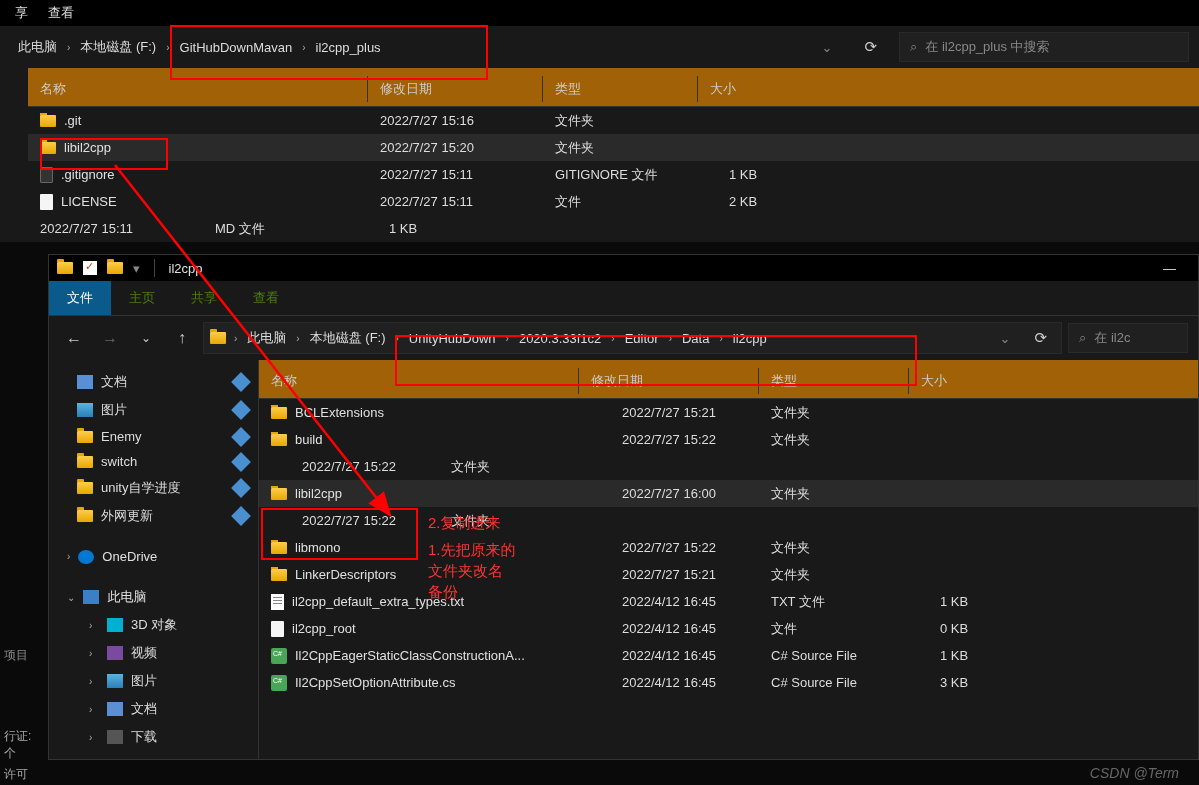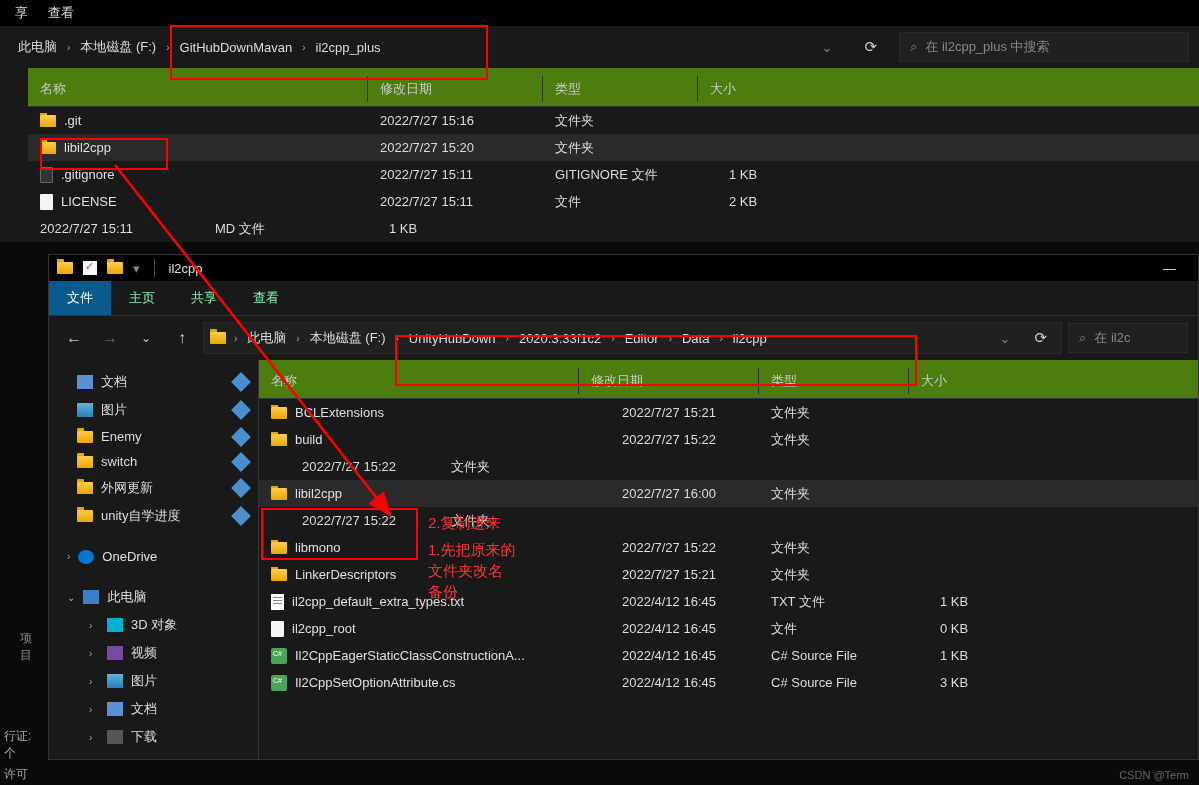--- a/index.html
+++ b/index.html
@@ -15,21 +15,21 @@
   }
   .window { background: #191919; }
   .menubar { display: flex; gap: 20px; padding: 4px 15px; background: #000; color: #ddd;}
   .menubar span { font-size: 13px; }
   .addr-row { display: flex; align-items: center; background: #191919; padding: 6px 10px; gap: 8px;}
   .crumbs { display: flex; align-items: center; flex: 1; }
   .crumb { padding: 6px 8px; color: #ddd; white-space: nowrap; }
   .sep { color: #888; font-size: 11px; padding: 0 2px;}
   .search { width: 290px; background: #202020; border:1px solid #2a2a2a; display:flex; align-items:center; padding: 5px 10px; color:#888; gap:8px;}
   .search2 { width: 120px; }
-  .columns { display:flex; padding: 8px 0 4px 0; border-bottom:1px solid #333; background:#4d7c0f;}
+  .columns { display:flex; padding: 8px 0 4px 0; border-bottom:1px solid #333; background:#a16207;}
   .col { color:#ccc; padding: 4px 12px; border-right:1px solid #333; }
   .col-name { width: 340px;}
   .col-name2 { width: 320px;}
   .col-date { width: 175px;}
   .col-date2 { width: 180px;}
   .col-type { width: 155px;}
   .col-type2 { width: 150px;}
   .col-size { width: 90px; text-align:left; border-right:none;}
   .files { background:#191919;}
   .row { display:flex; align-items:center; height:27px; }
@@ -55,21 +55,21 @@
     position: relative;
     background:#191919;
     margin-top: 12px;
     margin-left: 48px;
     width: 1151px;
     border: 1px solid #333;
   }
   .title2 { display:flex; align-items:center; background:#000; padding:4px 8px; gap:10px;}
   .chk { width:14px;height:14px;background:#fff;display:inline-block;}
   .tabs { display:flex; background:#191919; border-bottom:1px solid #333;}
-  .tab { padding:8px 18px; color:#86efac;}
+  .tab { padding:8px 18px; color:#4d7c0f;}
   .tab.active { background:#0a5a8c; color:#fff;}
   .addr2 { display:flex; align-items:center; padding:6px 10px; gap:6px; background:#191919;}
   .arrow { width:30px; text-align:center; color:#ccc; font-size:16px;}
   .body2 { display:flex;}
   .sidebar { width: 210px; background:#191919; border-right:1px solid #333; padding:8px 0;}
   .side-item { display:flex; align-items:center; gap:8px; padding:5px 10px 5px 28px; color:#ddd;}
   .side-group { padding:5px 10px 5px 18px; display:flex; align-items:center; gap:8px;}
   .icon-sm { width:16px; height:14px; display:inline-block; flex-shrink:0;}
   .pic-ic { background:linear-gradient(#5bb3e0,#2a7fb8);}
   .doc-ic { background:#5a8fd6;}
@@ -77,21 +77,21 @@
   .od-ic { background:#0078d4; border-radius:50%;}
   .dl-ic { background:#555;}
   .content2 { flex:1; background:#191919;}
   
   
   .redbox { position:absolute; border:2px solid #ff0000; pointer-events:none; z-index:50;}
   .redtext { position:absolute; color:#ff3333; font-size:15px; z-index:50; line-height:1.4;}
   .arrow-svg { position:absolute; z-index:49; pointer-events:none;}
   
   .leftcut { position:absolute; left:0; bottom:0; width:45px; color:#888; font-size:12px;}
-  .watermark { position:absolute; right:10px; bottom:4px; color:#666; font-size:11px;}
+  .watermark { position:absolute; right:20px; bottom:4px; color:#666; font-size:14px;font-style:italic;}
   .chev { font-size:10px; color:#aaa;}
   .refresh { font-size:15px; color:#ccc; padding:0 14px;}
   .dropdown-chev { color:#888; padding: 0 10px;}
   
   .pin-ic{width:14px;height:14px;background:#4a90d0;transform:rotate(45deg);display:inline-block;}
 </style>
 </head>
 <body>
 
 <div class="window">
@@ -239,27 +239,27 @@
           <span class="pin-ic"></span>
         </div>
         <div class="side-item">
           <span class="icon-folder"></span>
           <span>switch</span>
           <span style="flex:1"></span>
           <span class="pin-ic"></span>
         </div>
         <div class="side-item">
           <span class="icon-folder"></span>
+          <span>unity自学进度</span>
+          <span style="flex:1"></span>
+          <span class="pin-ic"></span>
+        </div>
+        <div class="side-item">
+          <span class="icon-folder"></span>
           <span>外网更新</span>
-          <span style="flex:1"></span>
-          <span class="pin-ic"></span>
-        </div>
-        <div class="side-item">
-          <span class="icon-folder"></span>
-          <span>unity自学进度</span>
           <span style="flex:1"></span>
           <span class="pin-ic"></span>
         </div>
         <div style="height: 14px;"></div>
         <div class="side-group">
           <span class="chev">›</span>
           <span class="icon-sm od-ic"></span>
           <span>OneDrive</span>
         </div>
         <div style="height: 14px;"></div>
@@ -413,19 +413,19 @@
 </svg>
 
 <div class="redtext" style="left:428px; top:512px;">2.复制进来</div>
 <div class="redtext" style="left:428px; top:539px;">
   <div>1.先把原来的</div>
   <div>文件夹改名</div>
   <div>备份</div>
 </div>
 
 <div class="leftcut">
-  <div style="padding:2px 20px;">项目</div>
+  <div style="padding:2px 4px;">项目</div>
   <div style="height:60px;"></div>
   <div style="padding:2px 4px;color:#aaa;">行证: 个</div>
   <div style="padding:2px 4px;color:#aaa;">许可</div>
 </div>
 
 <div class="watermark">CSDN @Term</div>
 
 </body></html>

